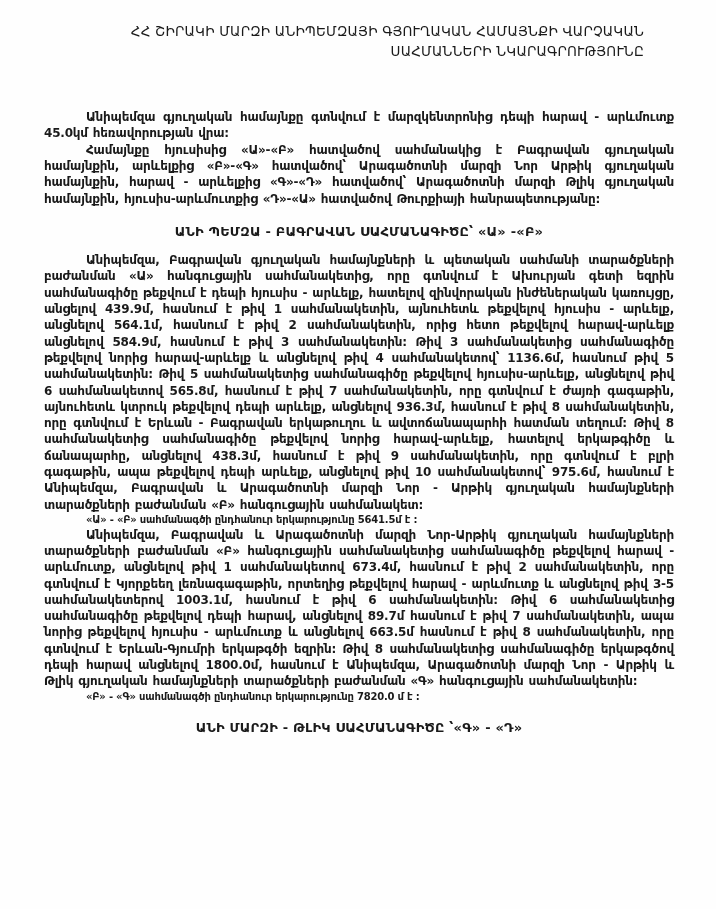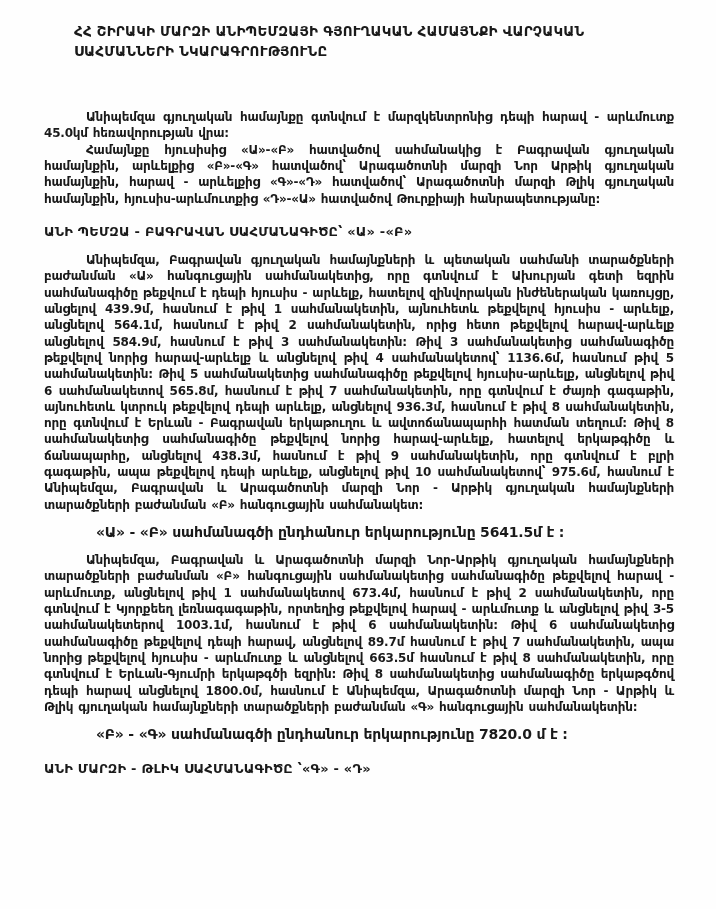--- a/index.html
+++ b/index.html
@@ -15,48 +15,49 @@
     font-family: "DejaVu Sans", "Liberation Sans", sans-serif;
     -webkit-font-smoothing: antialiased;
   }
   .page {
     box-sizing: border-box;
     width: 716px;
     height: 909px;
     padding: 22px 42px 0 44px;
   }
   .doc-title {
-    text-align: left;
-    font-weight: 700;
+    text-align: right;
+    font-weight: 400;
     font-size: 13.5px;
     line-height: 1.45;
     letter-spacing: 0.2px;
     max-width: 570px;
     margin: 0 auto 48px auto;
   }
   .para {
     font-weight: 700;
     font-size: 12px;
     line-height: 1.36;
     letter-spacing: -0.2px;
     text-align: justify;
     text-indent: 42px;
     margin: 0;
     word-spacing: 1px;
   }
   .measure-line {
     font-weight: 700;
-    font-size: 14px;
+    font-size: 10px;
     line-height: 1.36;
     letter-spacing: -0.2px;
     text-align: left;
     text-indent: 42px;
-    margin: 10px;
+    margin: 0;
   }
   .section-heading {
+    text-align: center;
     font-weight: 700;
     font-size: 13px;
     letter-spacing: 0.2px;
     margin: 17px 0 13px 0;
   }
 </style>
 </head>
 <body>
 
 <div class="page">

